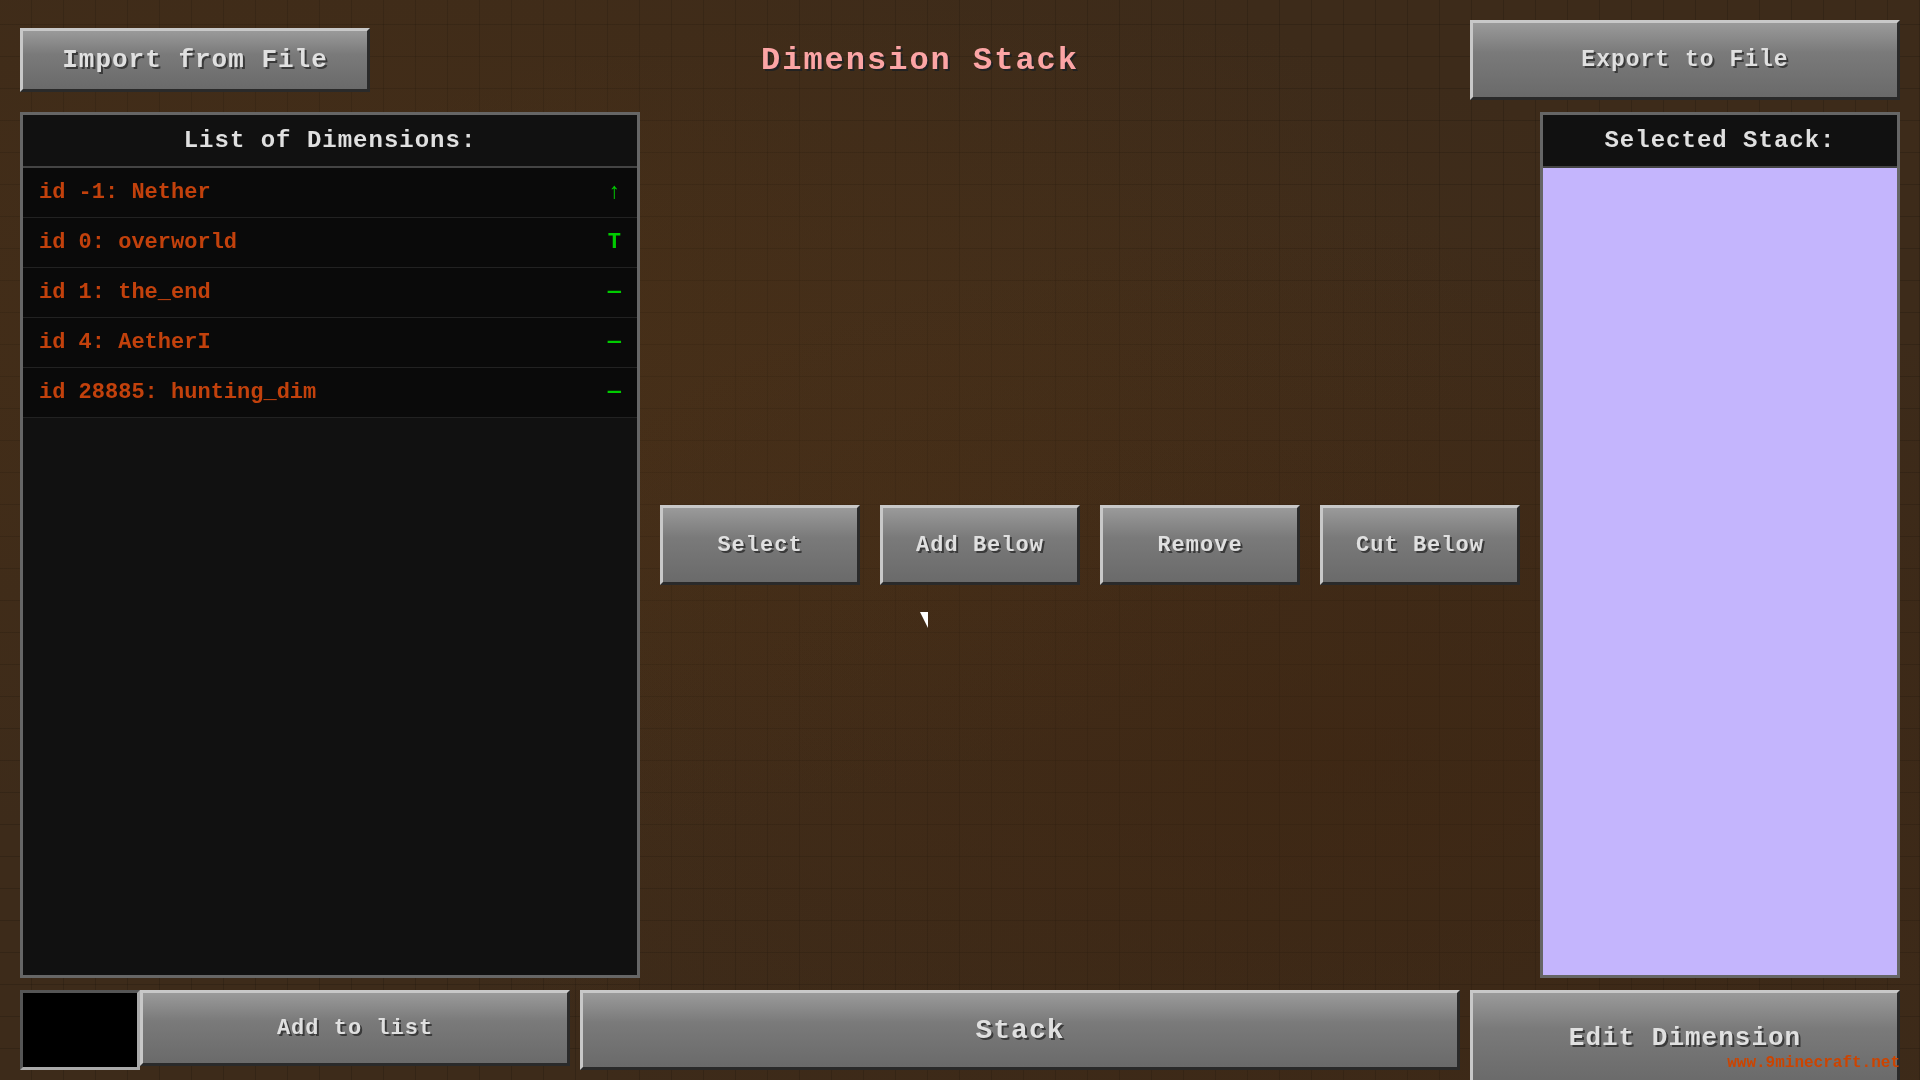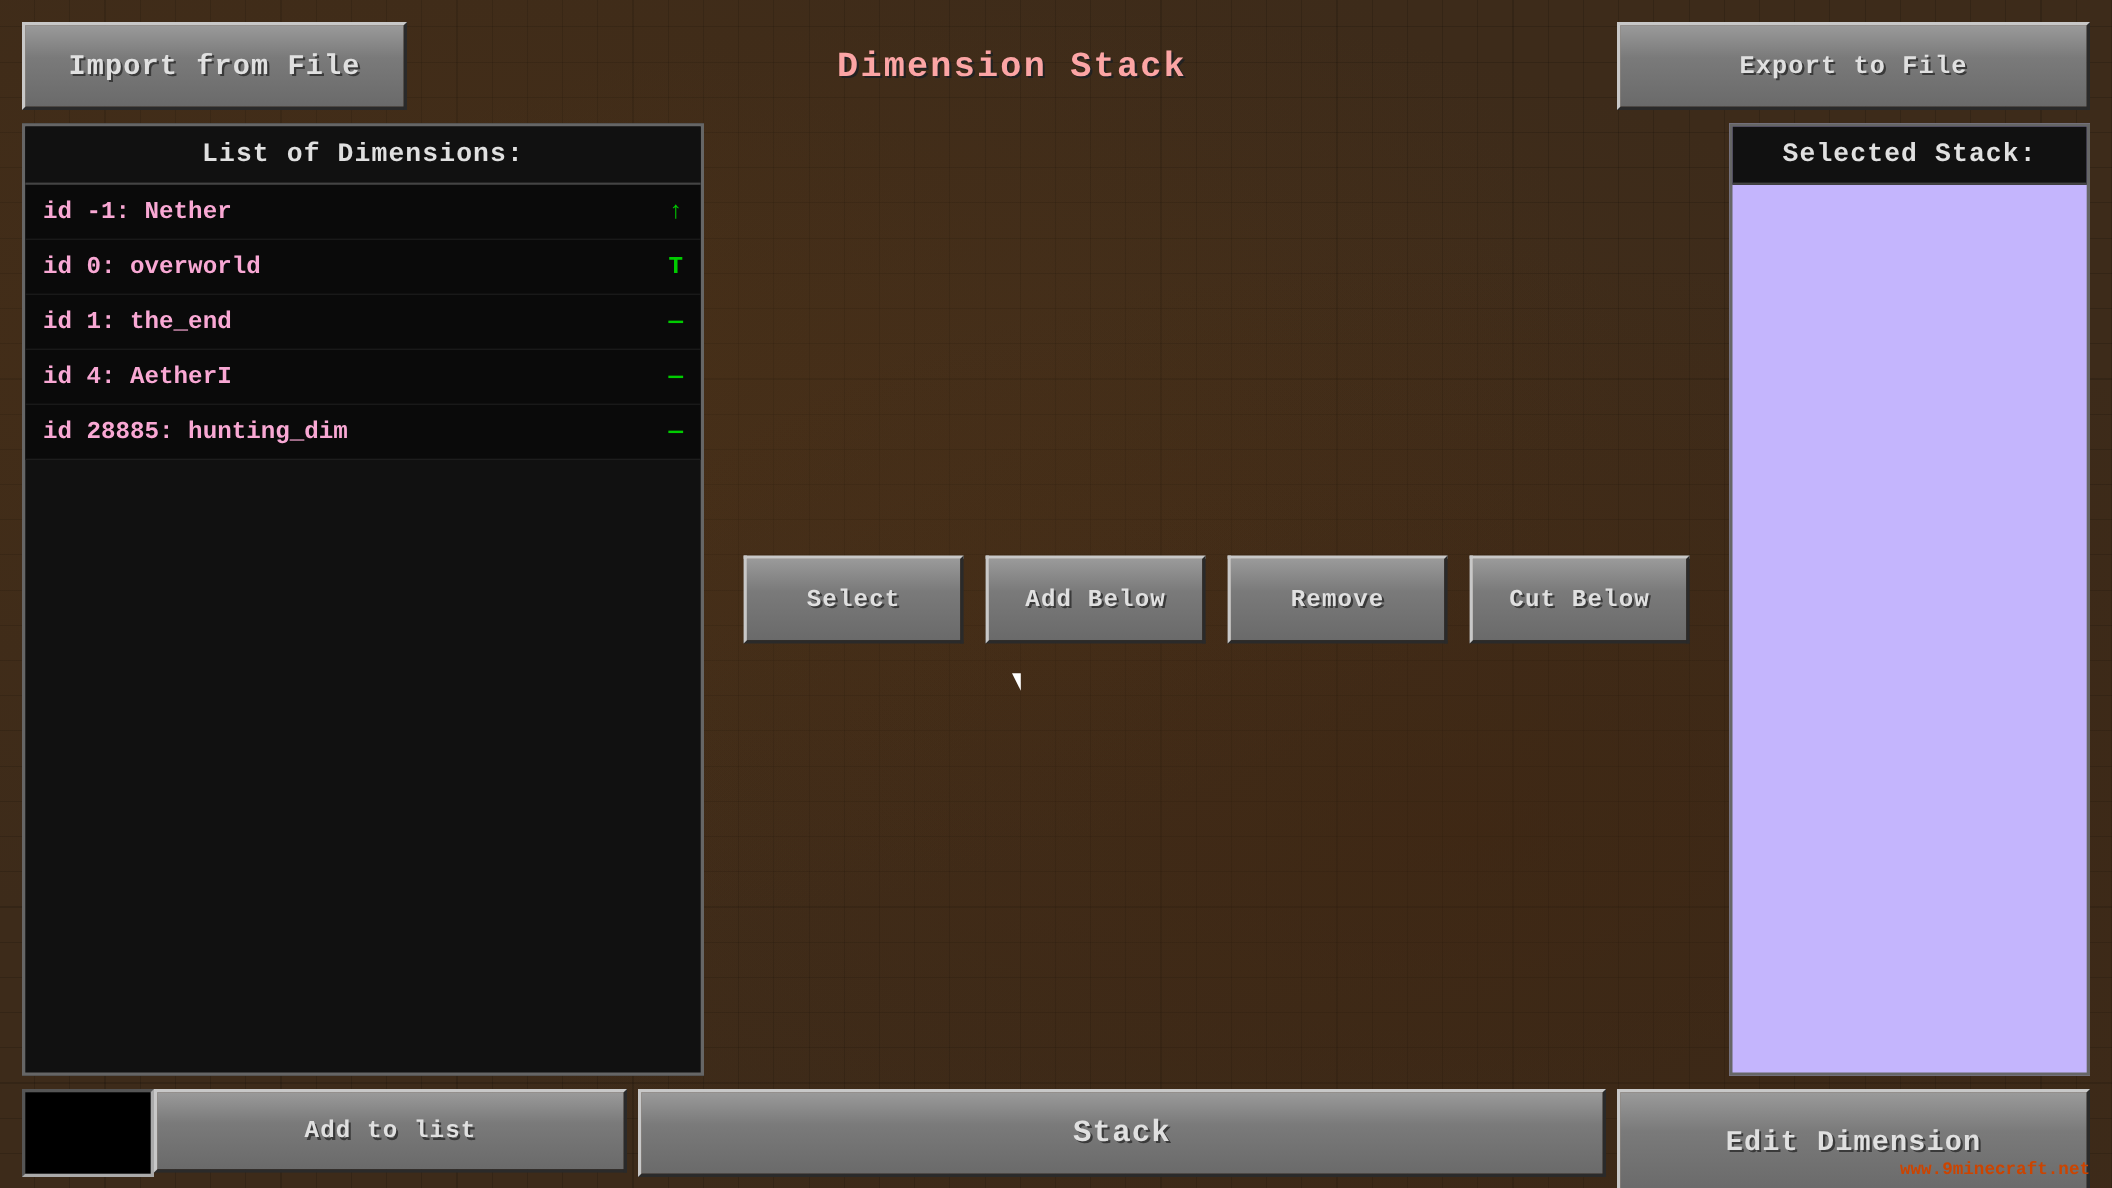--- a/index.html
+++ b/index.html
@@ -76,21 +76,21 @@
       font-weight: bold;
       letter-spacing: 1px;
       cursor: pointer;
       padding: 10px 20px;
       text-shadow: 2px 2px #3a3a3a;
       image-rendering: pixelated;
     }
 
     .btn-import {
       width: 350px;
-      height: 80px;
+      height: 64px;
       font-size: 26px;
     }
 
     .page-title {
       color: #fca5a5;
       font-family: 'Courier New', Courier, monospace;
       font-size: 32px;
       font-weight: bold;
       text-shadow: 2px 2px #222;
       letter-spacing: 2px;
@@ -100,21 +100,21 @@
       width: 430px;
       height: 80px;
       font-size: 23px;
     }
 
     
     .content-row {
       width: 100%;
       flex: 1;
       display: flex;
-      gap: 16px;
+      gap: 0;
       align-items: stretch;
     }
 
     
     .panel-left {
       flex: 0 0 620px;
       display: flex;
       flex-direction: column;
       border: 3px solid #666;
       background-color: #111;
@@ -141,21 +141,21 @@
       display: flex;
       justify-content: space-between;
       align-items: center;
       padding: 12px 16px;
       border-bottom: 1px solid #222;
       cursor: pointer;
       background-color: #0a0a0a;
     }
 
     .dim-name {
-      color: #f9a8d4;
+      color: #c2410c;
       font-family: 'Courier New', Courier, monospace;
       font-size: 22px;
       font-weight: bold;
     }
 
     .dim-indicator {
       color: #00cc00;
       font-family: 'Courier New', Courier, monospace;
       font-size: 22px;
       font-weight: bold;

